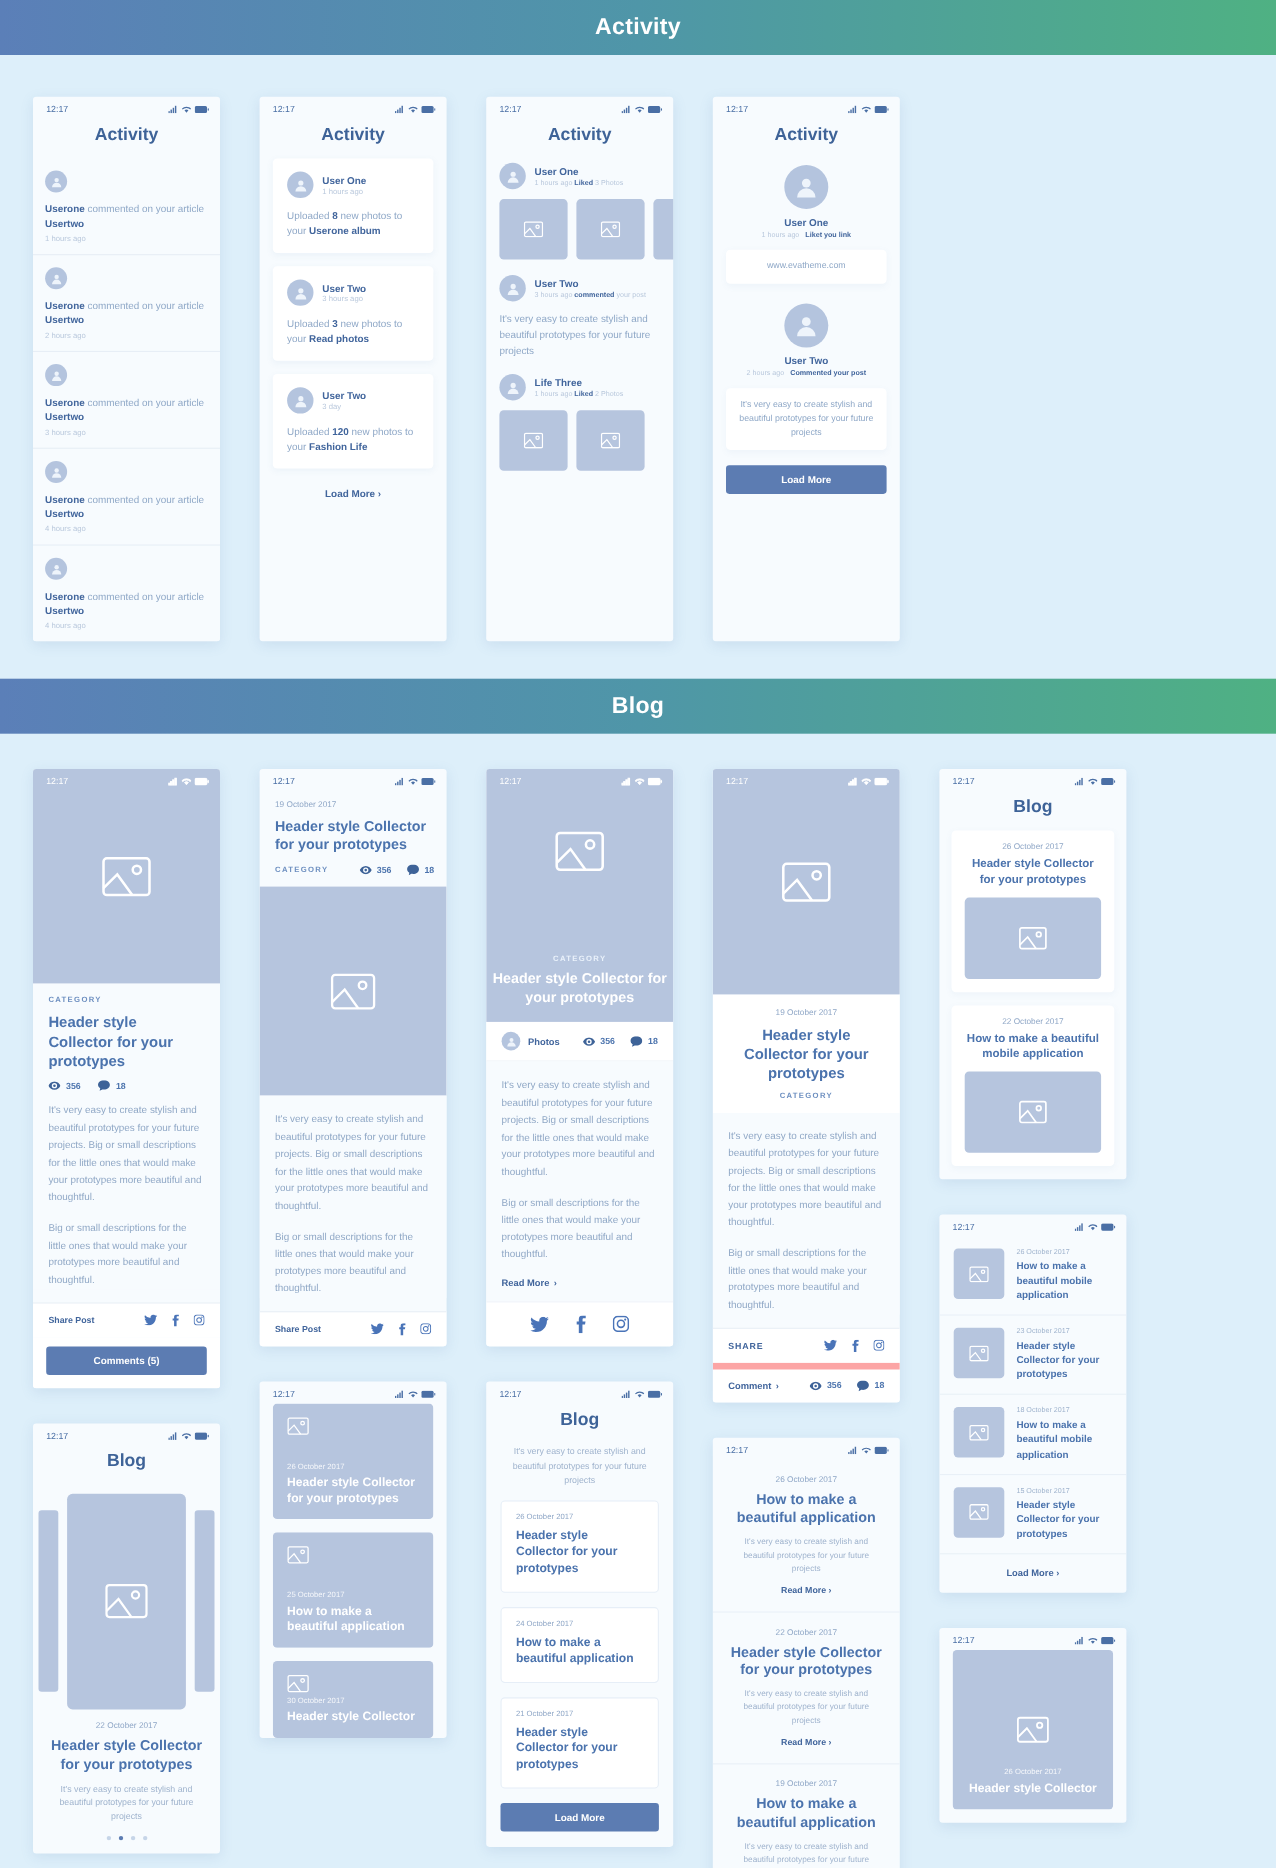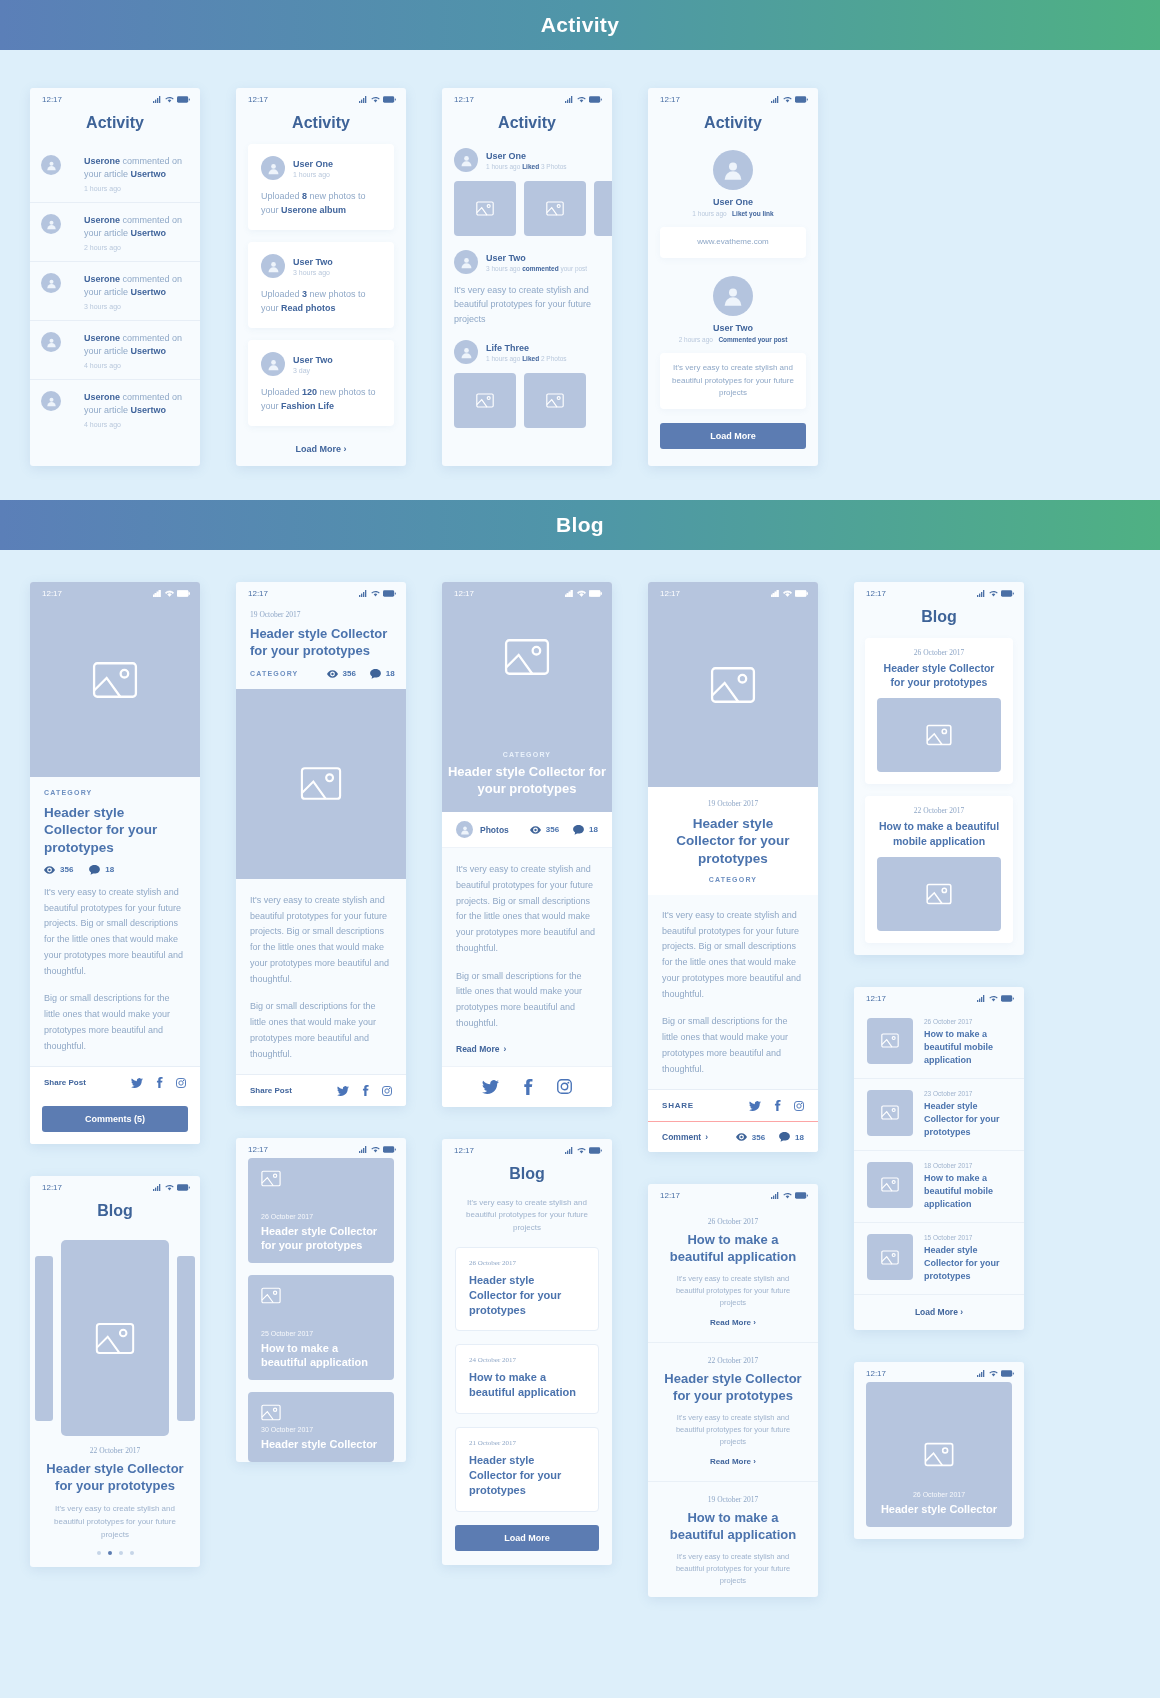--- a/index.html
+++ b/index.html
@@ -63,24 +63,25 @@
   .imgph svg { display:block; stroke:#fff; fill:none; }
 
   
   .activity-row {
     display: flex;
     gap: 36px;
     padding: 38px 30px 34px;
   }
   .a1 { width: 170px; }
   .a1 .act-item {
-    display: flex; gap: 23px;
+    display: flex; gap: 9px;
     padding: 11px 11px 10px;
     border-top: 1px solid #e7eef6;
     background: #f7fbfe;
+    flex-direction: column;
   }
   .a1 .act-item:first-of-type { border-top: none; }
   .act-text { font-size: 9px; line-height: 1.45; color: #8fa8c7; }
   .act-text b { color: #41659c; font-weight: bold; }
   .act-time { font-size: 7px; color: #b9c8dc; margin-top: 4px; }
 
   .a2 { width: 170px; padding-bottom: 10px; }
   .a2 .card {
     background: #fff; border-radius: 4px; margin: 0 12px 12px;
     padding: 12px 13px 13px;
@@ -145,21 +146,21 @@
   .share-row {
     display:flex; align-items:center; justify-content:space-between;
     border-top:1px solid #e7eef6; padding: 10px 14px; background:#fff;
   }
   .share-label { font-size:8px; font-weight:bold; color:#41659c; }
   .socials { display:flex; align-items:center; gap: 13px; }
   .socials svg { display:block; fill:#4a74b8; }
   .btn-area { background:#fff; padding: 8px 12px 12px; }
 
   
-  .date { font-size: 7.5px; color:#8ea6c6;font-family:Liberation Serif, serif; }
+  .date { font-size: 7.5px; color:#8ea6c6; }
   .blog2-head { padding: 8px 14px 0; }
   .blog2-title { font-size: 13px; line-height:1.3; font-weight:bold; color:#4b73ad; margin: 7px 0 9px; }
   .blog2-meta { display:flex; align-items:center; gap: 14px; padding-bottom: 10px; }
 
   
   .hero-overlay {
     position:absolute; left:0; right:0; bottom: 14px; text-align:center; color:#fff;
   }
   .hero-overlay .cat { color:#eaf2fb; margin-bottom: 6px; }
   .hero-overlay .t { font-size: 13px; font-weight:bold; line-height:1.3; }
@@ -958,21 +959,21 @@
           <svg width="7" height="11" viewBox="0 0 9 15">
                 <path d="M6 5V3.4c0-.7.2-1.1 1.2-1.1h1.5V0H6.2C3.6 0 2.8 1.2 2.8 3.3V5H1v2.5h1.8V15h3.1V7.5h2.2L8.5 5H6z"></path>
               </svg>
           <svg width="10" height="10" viewBox="0 0 14 14">
                 <rect x=".7" y=".7" width="12.6" height="12.6" rx="3.6" fill="none" stroke="#4a74b8" stroke-width="1.3"></rect>
                 <circle cx="7" cy="7" r="3" fill="none" stroke="#4a74b8" stroke-width="1.3"></circle>
                 <circle cx="10.6" cy="3.4" r=".9"></circle>
               </svg>
         </span>
       </div>
-      <div class="share-row" style="border-top:1px solid #fca5a5">
+      <div class="share-row" style="border-top:6px solid #fca5a5">
         <span class="readmore">
           <span>Comment</span>
           <span>›</span>
         </span>
         <span style="display:flex;gap:14px">
           <span class="meta-item">
             <svg width="11" height="8" viewBox="0 0 16 11">
                   <path d="M8 0C4 0 1.3 3 0 5.5 1.3 8 4 11 8 11s6.7-3 8-5.5C14.7 3 12 0 8 0zm0 9a3.5 3.5 0 1 1 0-7 3.5 3.5 0 0 1 0 7z"></path>
                   <circle cx="8" cy="5.5" r="1.7"></circle>
                 </svg>

